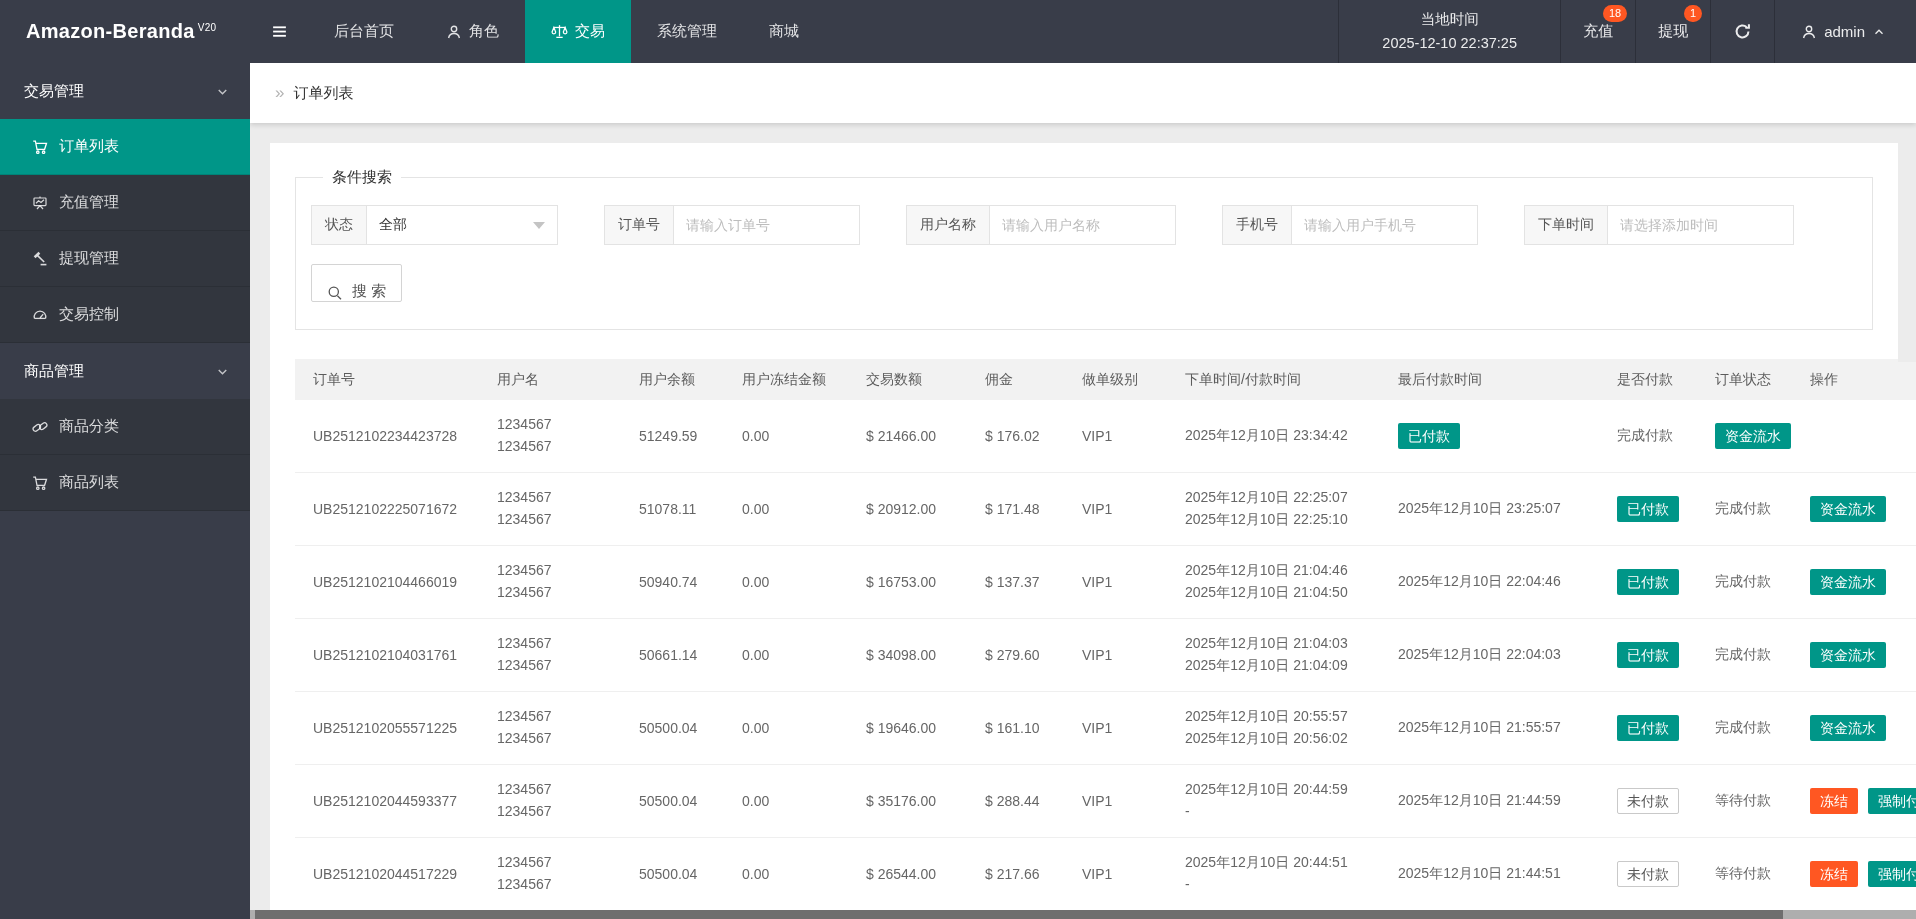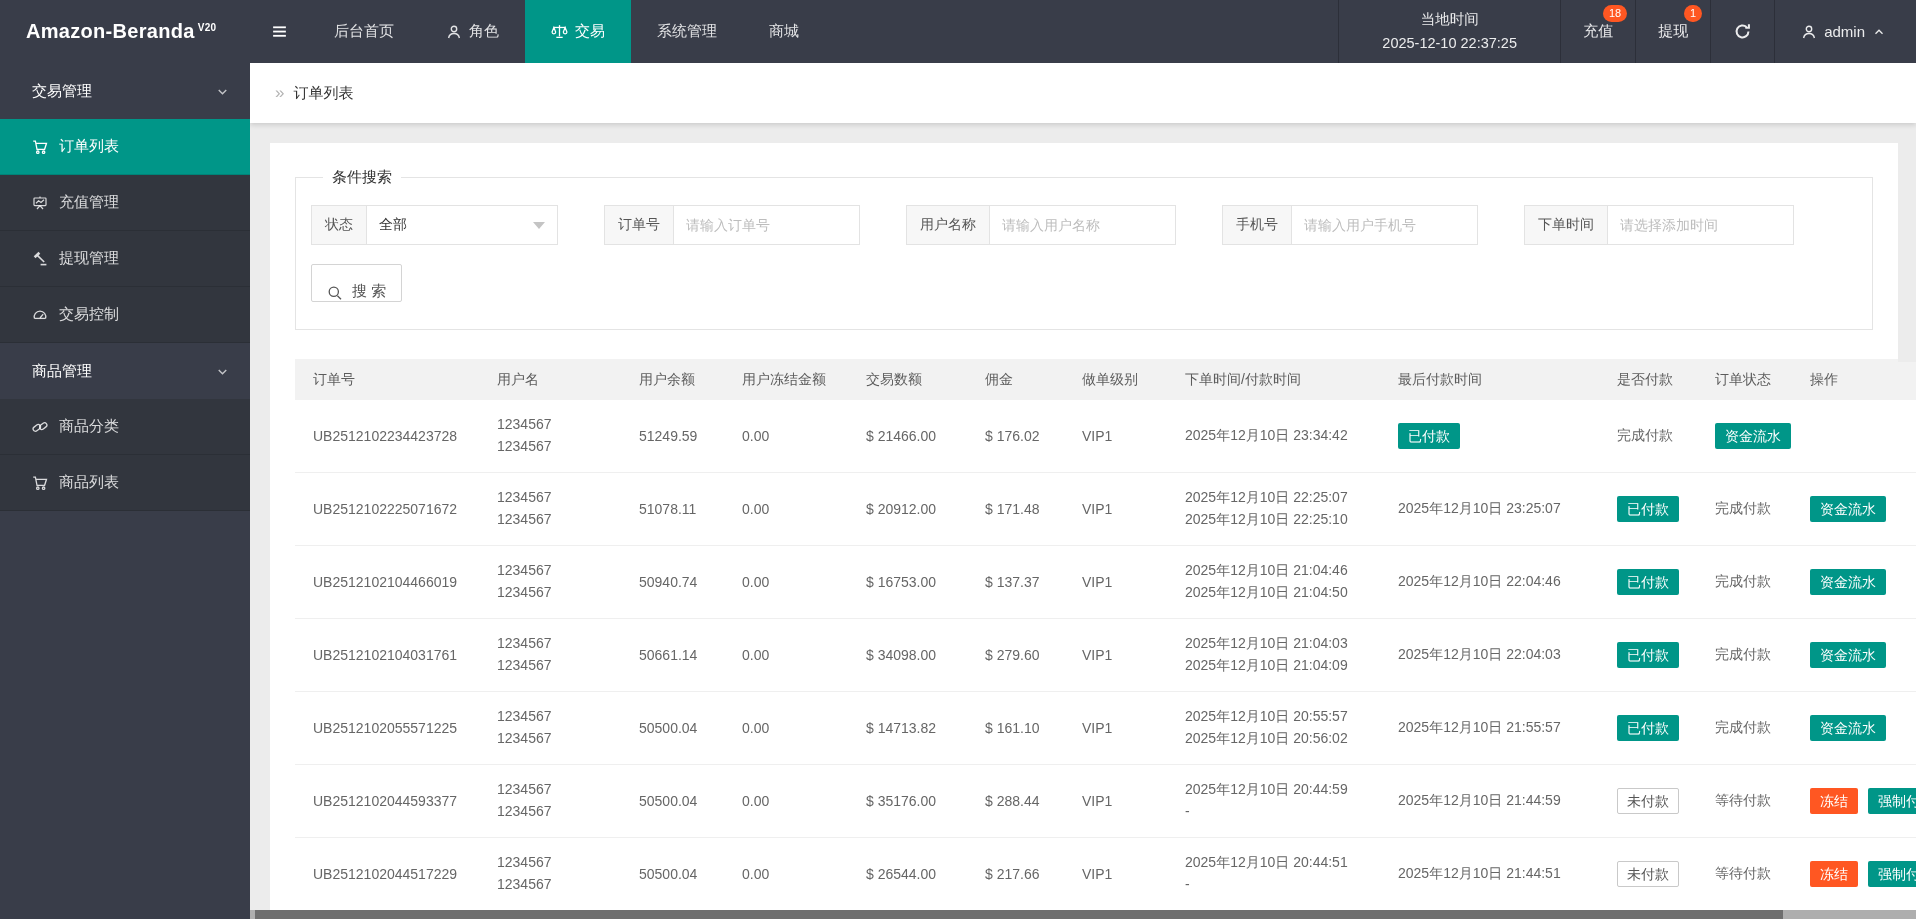--- a/index.html
+++ b/index.html
@@ -3,36 +3,36 @@
 <meta charset="utf-8">
 <style>
   * { margin:0; padding:0; box-sizing:border-box; }
   html,body { background:#ccc; }
   body { font-family:"Liberation Sans","DejaVu Sans",sans-serif; }
   .screen { position:relative; width:1916px; height:919px; overflow:hidden; background:#ececec; }
 
   
   .topnav { position:absolute; top:0; left:0; width:1916px; height:63px; background:#393D49; display:flex; align-items:stretch; color:#fff; z-index:30; }
   .logo { width:250px; display:flex; align-items:center; padding-left:26px; font-size:20px; font-weight:bold; letter-spacing:.3px; }
-  .logo sup { font-size:10px; font-weight:bold; margin-left:3px; transform:translateY(-4px); }
+  .logo sup { font-size:10px; font-weight:normal; margin-left:3px; transform:translateY(-4px); }
   .nav-toggle { width:58px; display:flex; align-items:center; justify-content:center; cursor:pointer; }
   .nav-items { display:flex; align-items:stretch; }
   .nav-item { display:flex; align-items:center; gap:7px; padding:0 26px; font-size:15px; color:rgba(255,255,255,.85); cursor:pointer; }
   .nav-item.active { background:#009688; color:#fff; }
   .nav-right { margin-left:auto; display:flex; align-items:stretch; }
   .nav-block { display:flex; flex-direction:column; align-items:center; justify-content:center; padding:0 22px; border-left:1px solid rgba(0,0,0,.22); position:relative; font-size:15px; color:rgba(255,255,255,.9); cursor:pointer; }
   .nav-block.time { cursor:default; min-width:222px; line-height:1.65; font-size:14.5px; }
   .nav-badge { position:absolute; top:5px; right:8px; background:#FF5722; color:#fff; font-size:11px; line-height:1; padding:3px 6px; border-radius:9px; min-width:18px; text-align:center; }
   .nav-user { flex-direction:row; gap:7px; padding:0 30px 0 26px; }
   .icon { display:inline-flex; flex:none; }
   .icon svg { display:block; }
 
   
   .sidebar { position:absolute; top:63px; left:0; width:250px; height:856px; background:#393D49; z-index:20; }
-  .side-group-header { height:56px; display:flex; align-items:center; padding:0 20px 0 32px; color:#fff; font-size:15px; cursor:pointer; }
+  .side-group-header { height:56px; display:flex; align-items:center; padding:0 20px 0 24px; color:#fff; font-size:15px; cursor:pointer; }
   .side-group-header .chev { margin-left:auto; color:rgba(255,255,255,.7); }
   .side-item { height:56px; display:flex; align-items:center; gap:11px; padding-left:32px; background:#32363E; color:rgba(255,255,255,.82); font-size:15px; cursor:pointer; border-bottom:1px solid rgba(0,0,0,.12); }
   .side-item.active { background:#009688; color:#fff; }
 
   
   .breadcrumb-bar { position:absolute; top:63px; left:250px; width:1666px; height:60px; background:#fff; display:flex; align-items:center; padding-left:25px; gap:9px; box-shadow:0 2px 5px rgba(0,0,0,.14); z-index:10; }
   .crumb-sep { color:#b3b3b3; font-size:17px; }
   .crumb-label { color:#333; font-size:15px; }
 
   
@@ -429,21 +429,21 @@
   </div>
 
   <div class="trow tbody-row">
     <div>UB2512102055571225</div>
     <div class="two-line">
       <div>1234567</div>
       <div>1234567</div>
     </div>
     <div>50500.04</div>
     <div>0.00</div>
-    <div>$ 14713.82</div>
+    <div>$ 19646.00</div>
     <div>$ 161.10</div>
     <div>VIP1</div>
     <div class="two-line">
       <div>2025年12月10日 20:55:57</div>
       <div>2025年12月10日 20:56:02</div>
     </div>
     <div>2025年12月10日 21:55:57</div>
     <div><span class="badge badge-teal">已付款</span></div>
     <div>完成付款</div>
     <div class="actions">

